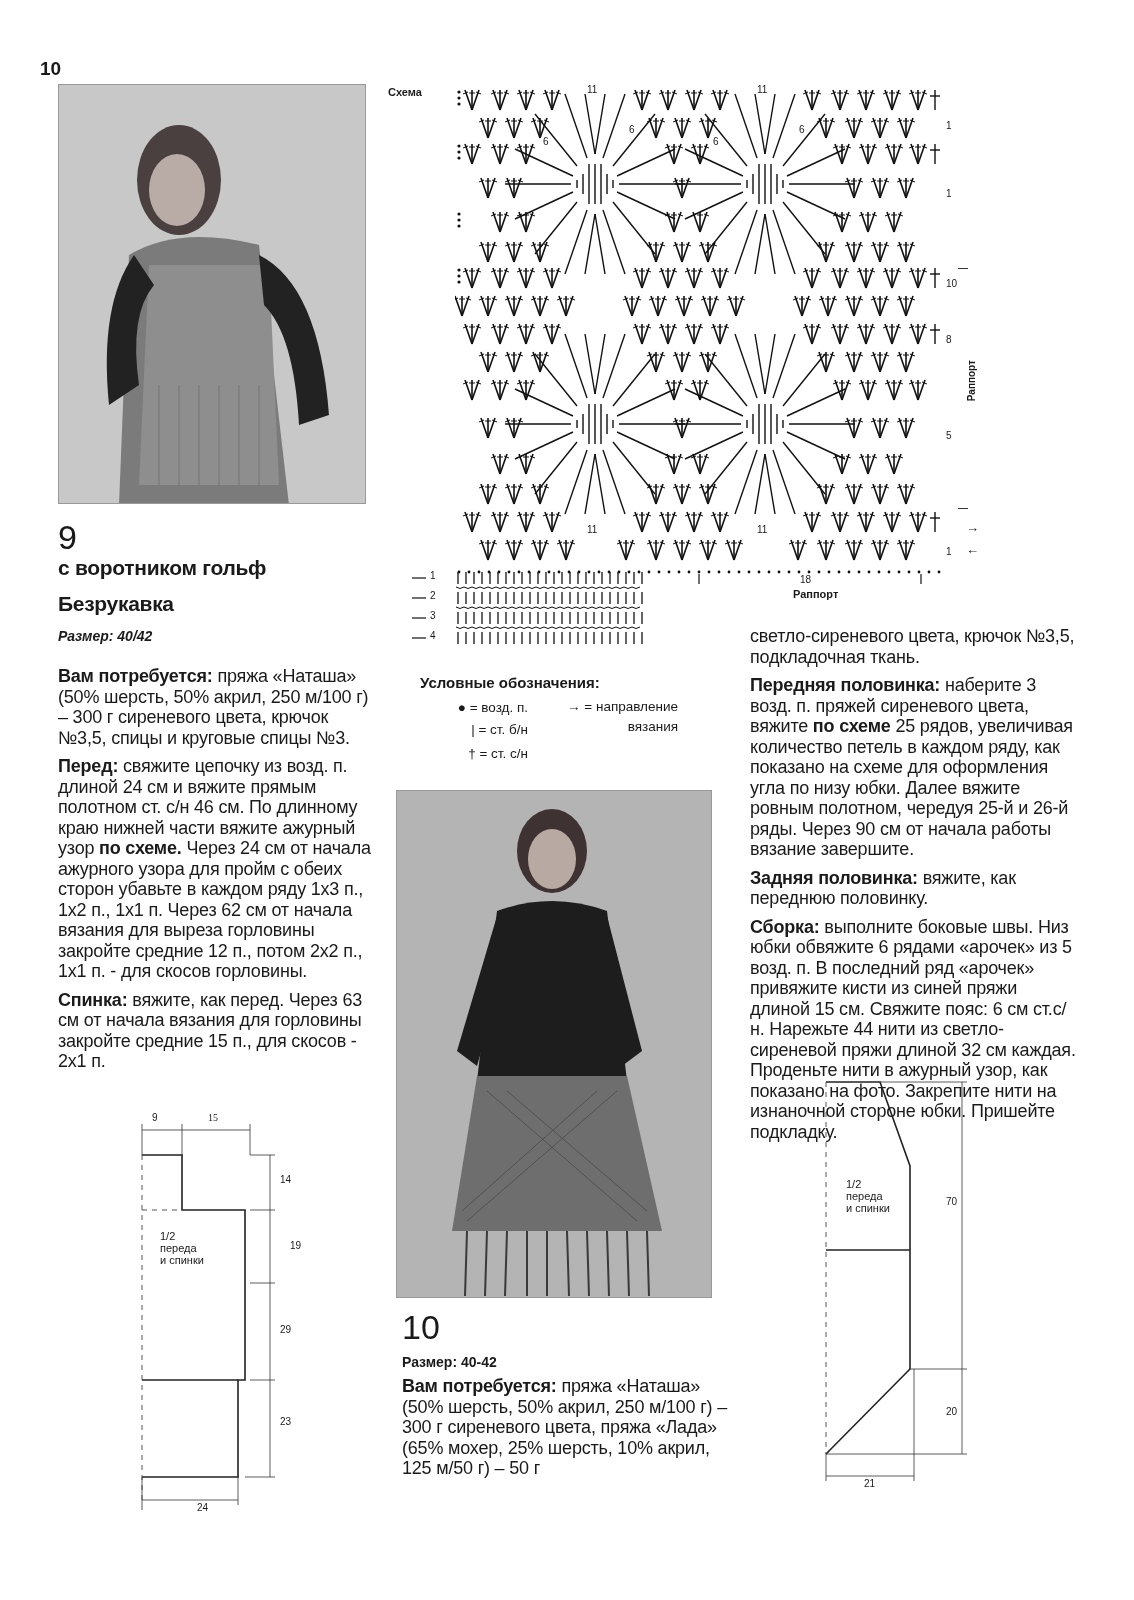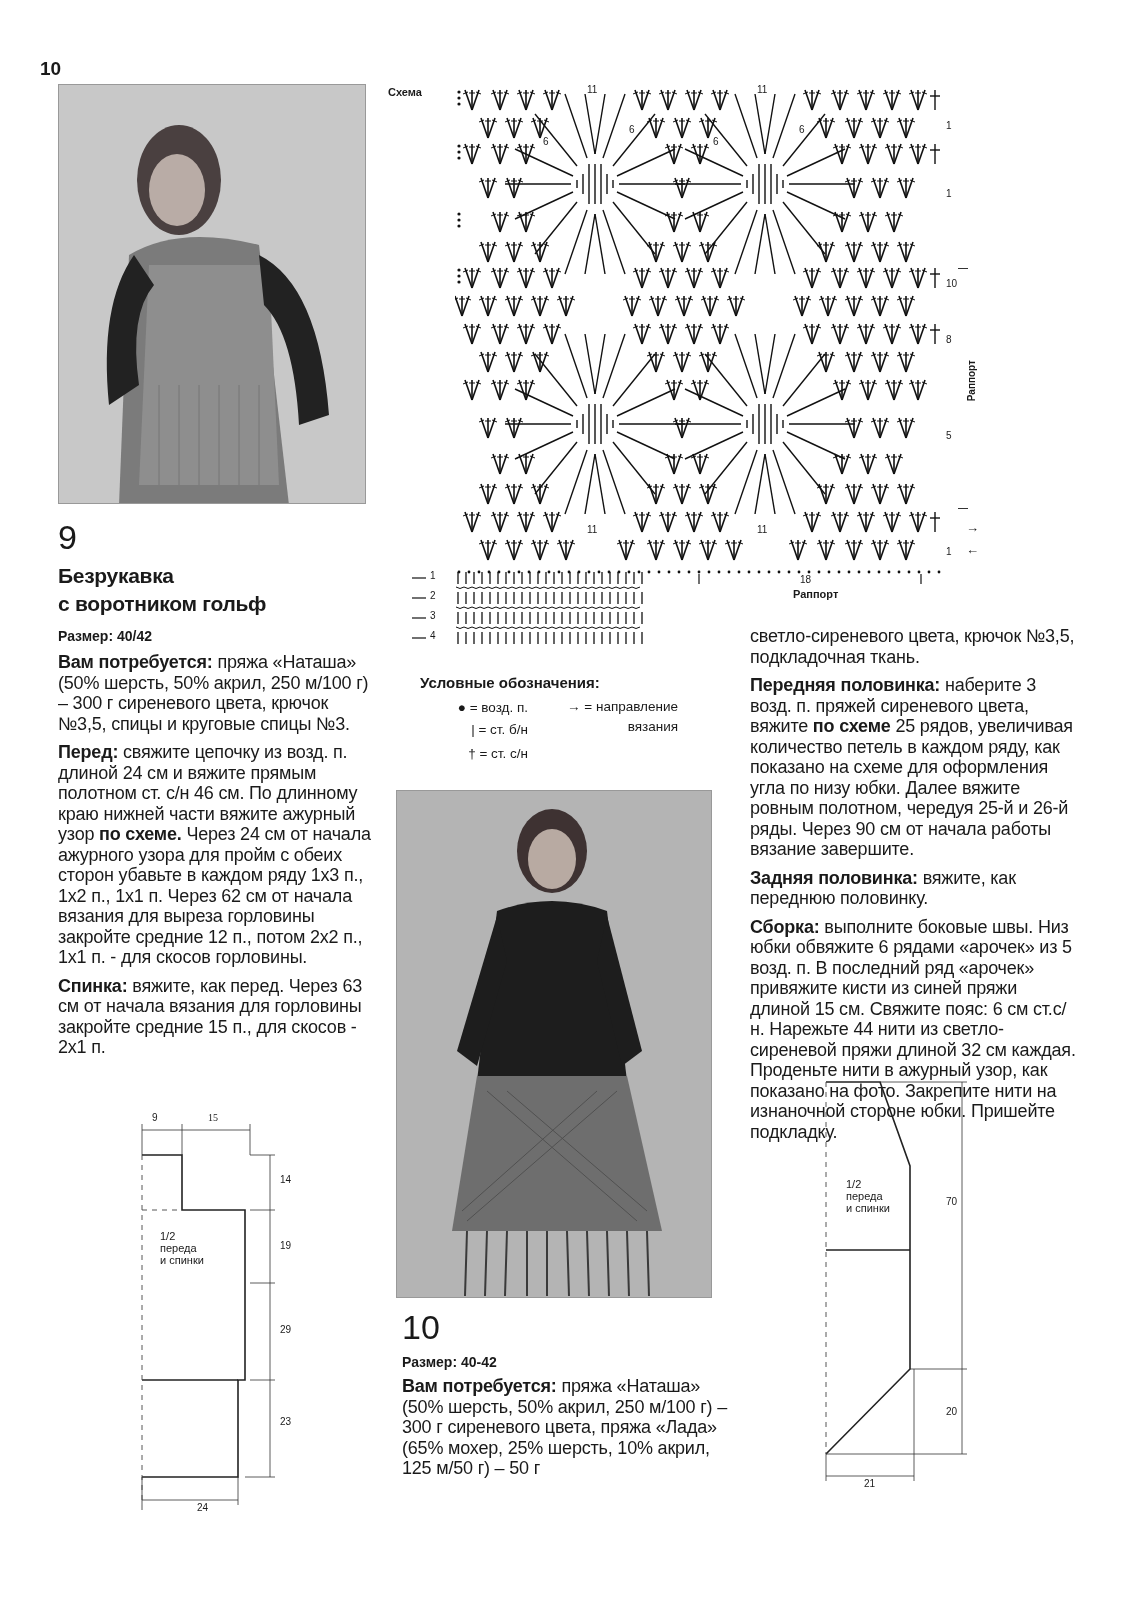--- a/index.html
+++ b/index.html
@@ -44,23 +44,23 @@
       <line x1="140" y1="300" x2="140" y2="400"></line>
         <line x1="160" y1="300" x2="160" y2="400"></line>
       <line x1="180" y1="300" x2="180" y2="400"></line>
         <line x1="200" y1="300" x2="200" y2="400"></line>
     </g>
   </svg>
 </div>
 
 <div class="abs col-left" style="top:520px;">
   <div class="num-big">9</div>
+  <div class="title">с воротником гольф</div>
   <div class="title" style="margin-top:8px;">Безрукавка</div>
-  <div class="title">с воротником гольф</div>
-  <div class="size" style="margin-top:10px; margin-bottom:8px;">Размер: 40/42</div>
+  <div class="size" style="margin-top:10px; margin-bottom:22px;font-style:italic;">Размер: 40/42</div>
 
   <p class="para para-block"><b>Вам потребуется:</b><span> пряжа «Наташа» (50% шерсть, 50% акрил, 250 м/100 г) – 300 г сиреневого цвета, крючок №3,5, спицы и круговые спицы №3.</span></p>
   <p class="para para-block"><b>Перед:</b><span> свяжите цепочку из возд. п. длиной 24 см и вяжите прямым полотном ст. с/н 46 см. По длинному краю нижней части вяжите ажурный узор </span><b>по схеме.</b><span> Через 24 см от начала ажурного узора для пройм с обеих сторон убавьте в каждом ряду 1х3 п., 1х2 п., 1х1 п. Через 62 см от начала вязания для выреза горловины закройте средние 12 п., потом 2х2 п., 1х1 п. - для скосов горловины.</span></p>
   <p class="para para-block"><b>Спинка:</b><span> вяжите, как перед. Через 63 см от начала вязания для горловины закройте средние 15 п., для скосов - 2х1 п.</span></p>
 </div>
 
 <div class="abs" style="left:130px; top:1110px; width:180px; height:400px;">
   <svg width="180" height="400" viewBox="0 0 180 400">
     <g stroke="#333" stroke-width="0.8" fill="none">
       <line x1="12" y1="20" x2="120" y2="20"></line>
@@ -80,21 +80,21 @@
     <g stroke="#222" stroke-width="1.6" fill="none">
       <polyline points="12,45 52,45 52,100 115,100 115,270 108,270 108,367 12,367"></polyline>
       <line x1="12" y1="270" x2="108" y2="270"></line>
     </g>
     <line x1="12" y1="45" x2="12" y2="400" stroke="#444" stroke-width="0.9" stroke-dasharray="5,5"></line>
     <line x1="12" y1="100" x2="52" y2="100" stroke="#444" stroke-width="0.9" stroke-dasharray="5,5"></line>
   </svg>
   <div class="abs dim" style="left:22px; top:2px;">9</div>
   <div class="abs dim" style="left:78px; top:2px;font-family:Liberation Serif, serif;">15</div>
   <div class="abs dim" style="left:150px; top:64px;">14</div>
-  <div class="abs dim" style="left:150px; top:130px;">19</div>
+  <div class="abs dim" style="left:160px; top:130px;">19</div>
   <div class="abs dim" style="left:150px; top:214px;">29</div>
   <div class="abs dim" style="left:150px; top:306px;">23</div>
   <div class="abs dim" style="left:67px; top:392px;">24</div>
   <div class="abs diag-text" style="left:30px; top:120px;">
     <div>1/2</div>
     <div>переда</div>
     <div>и спинки</div>
   </div>
 </div>
 

